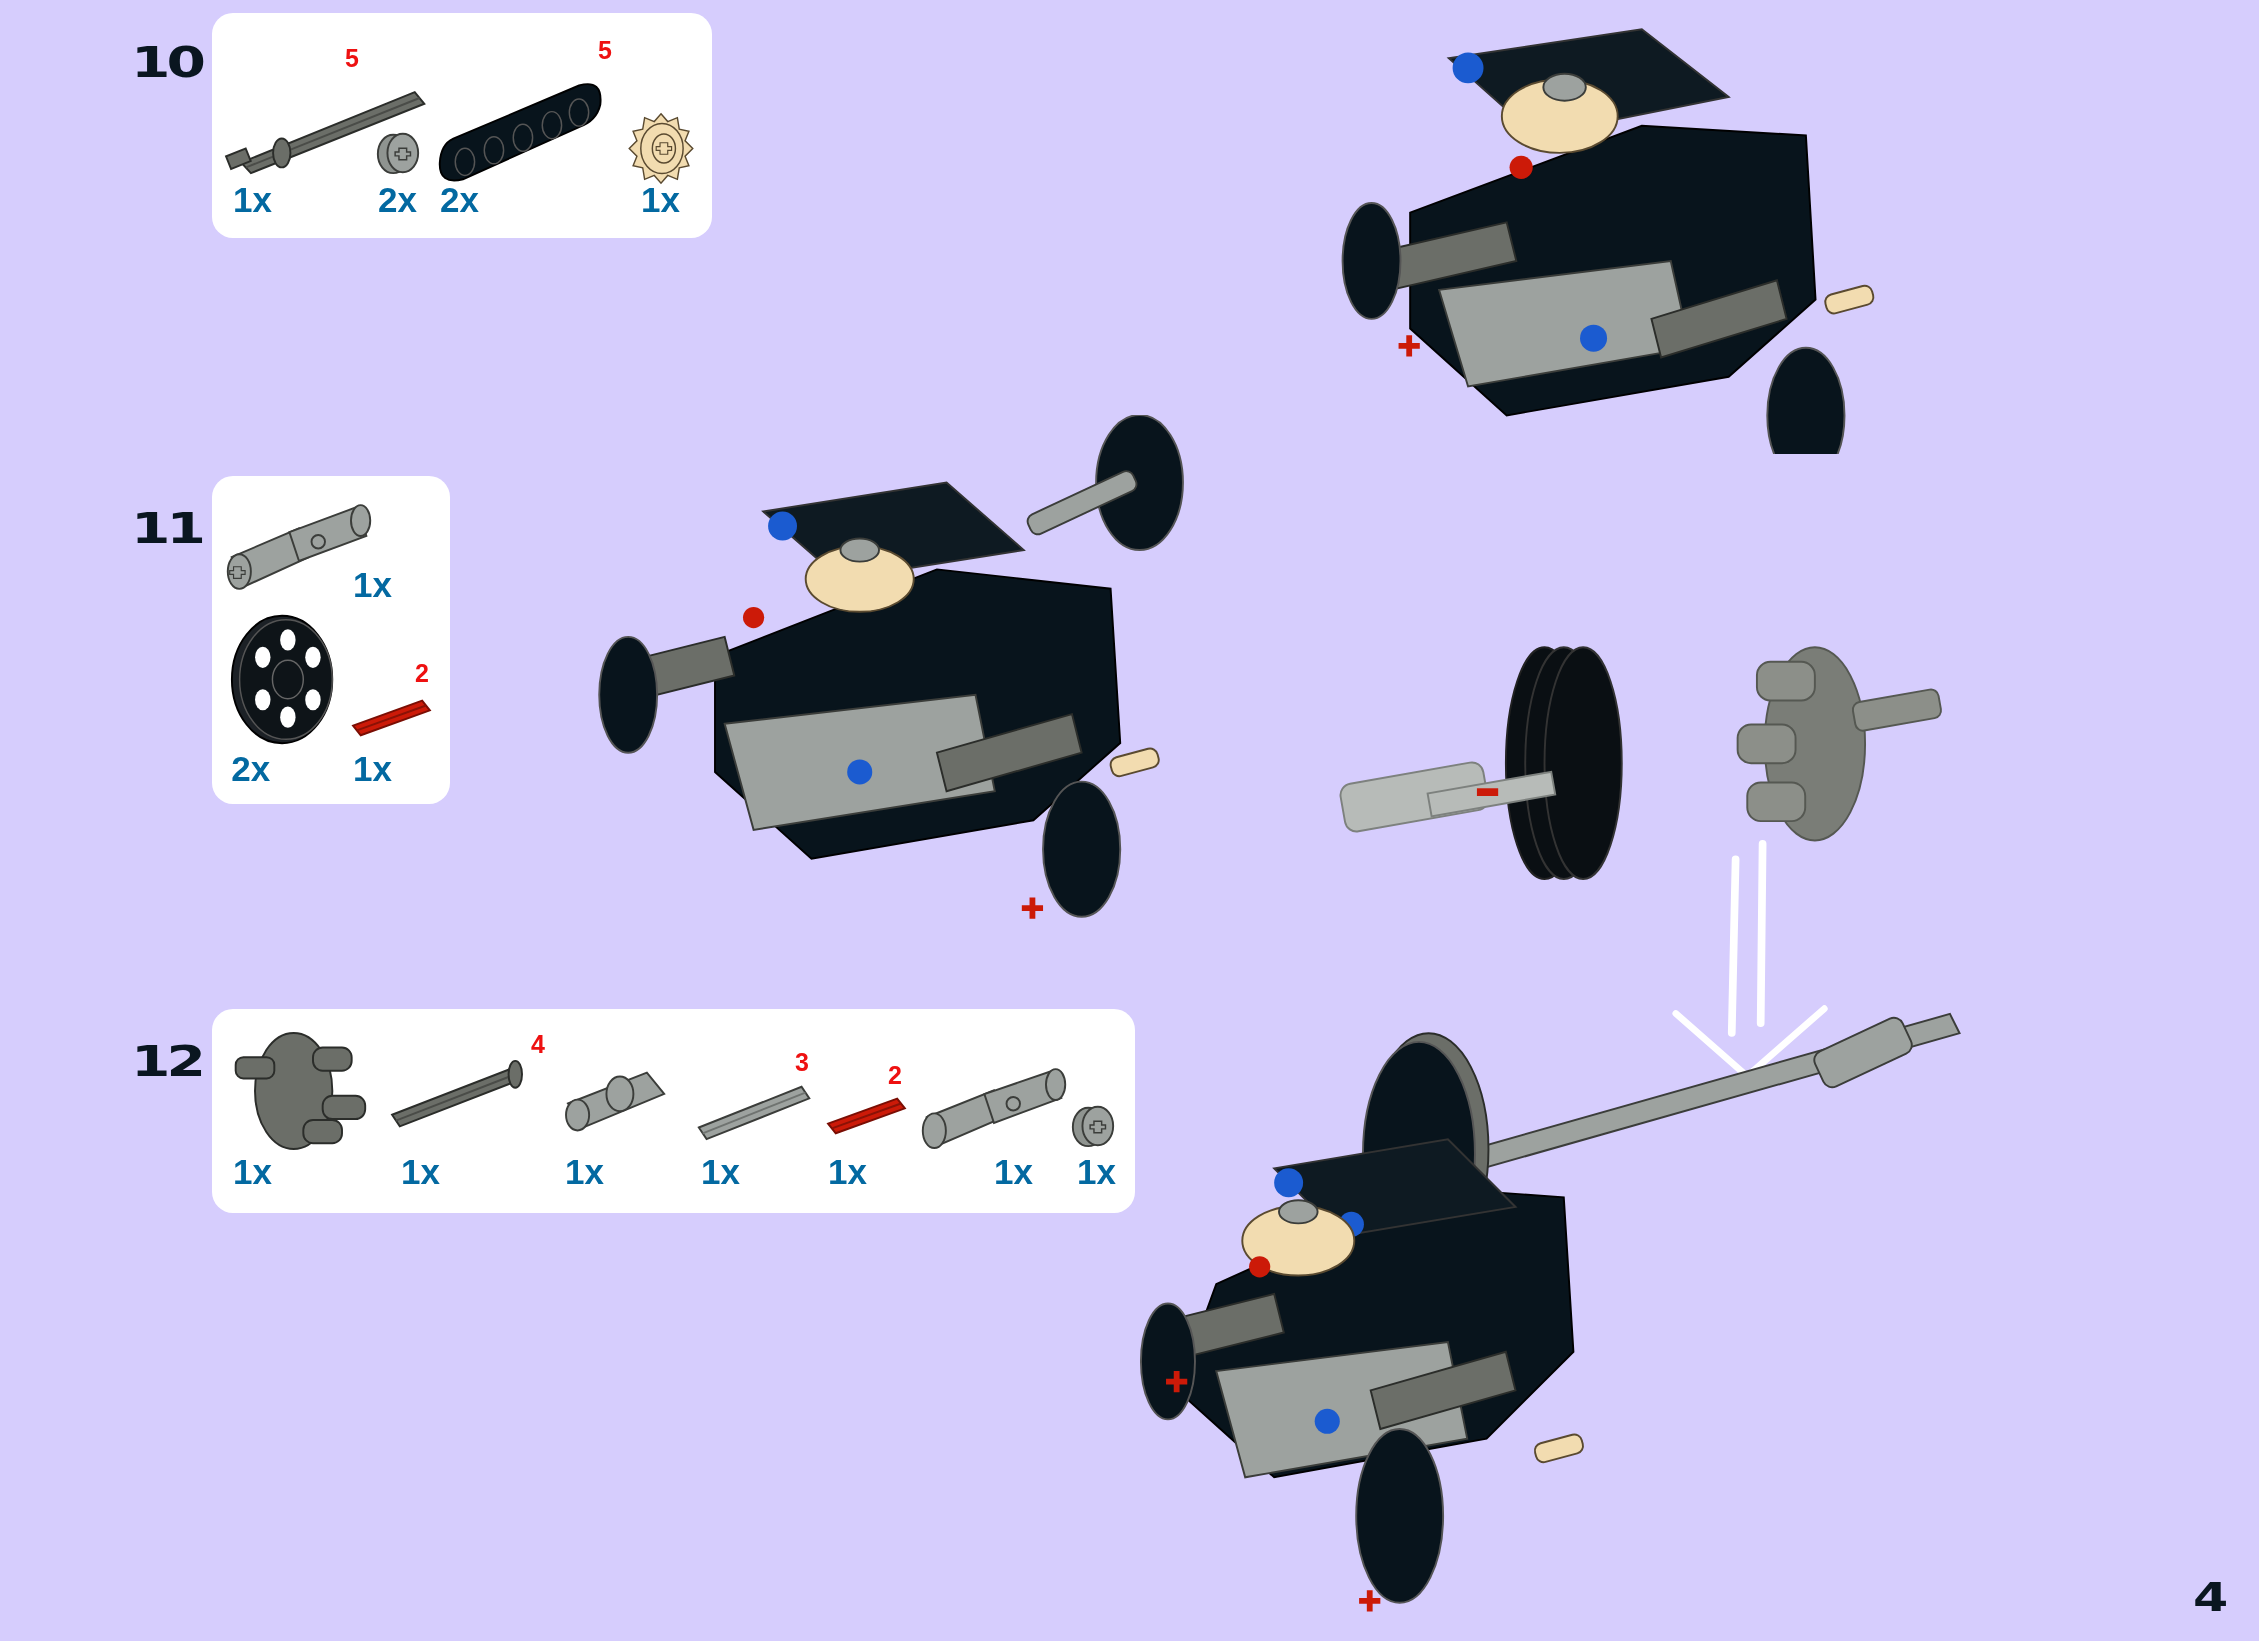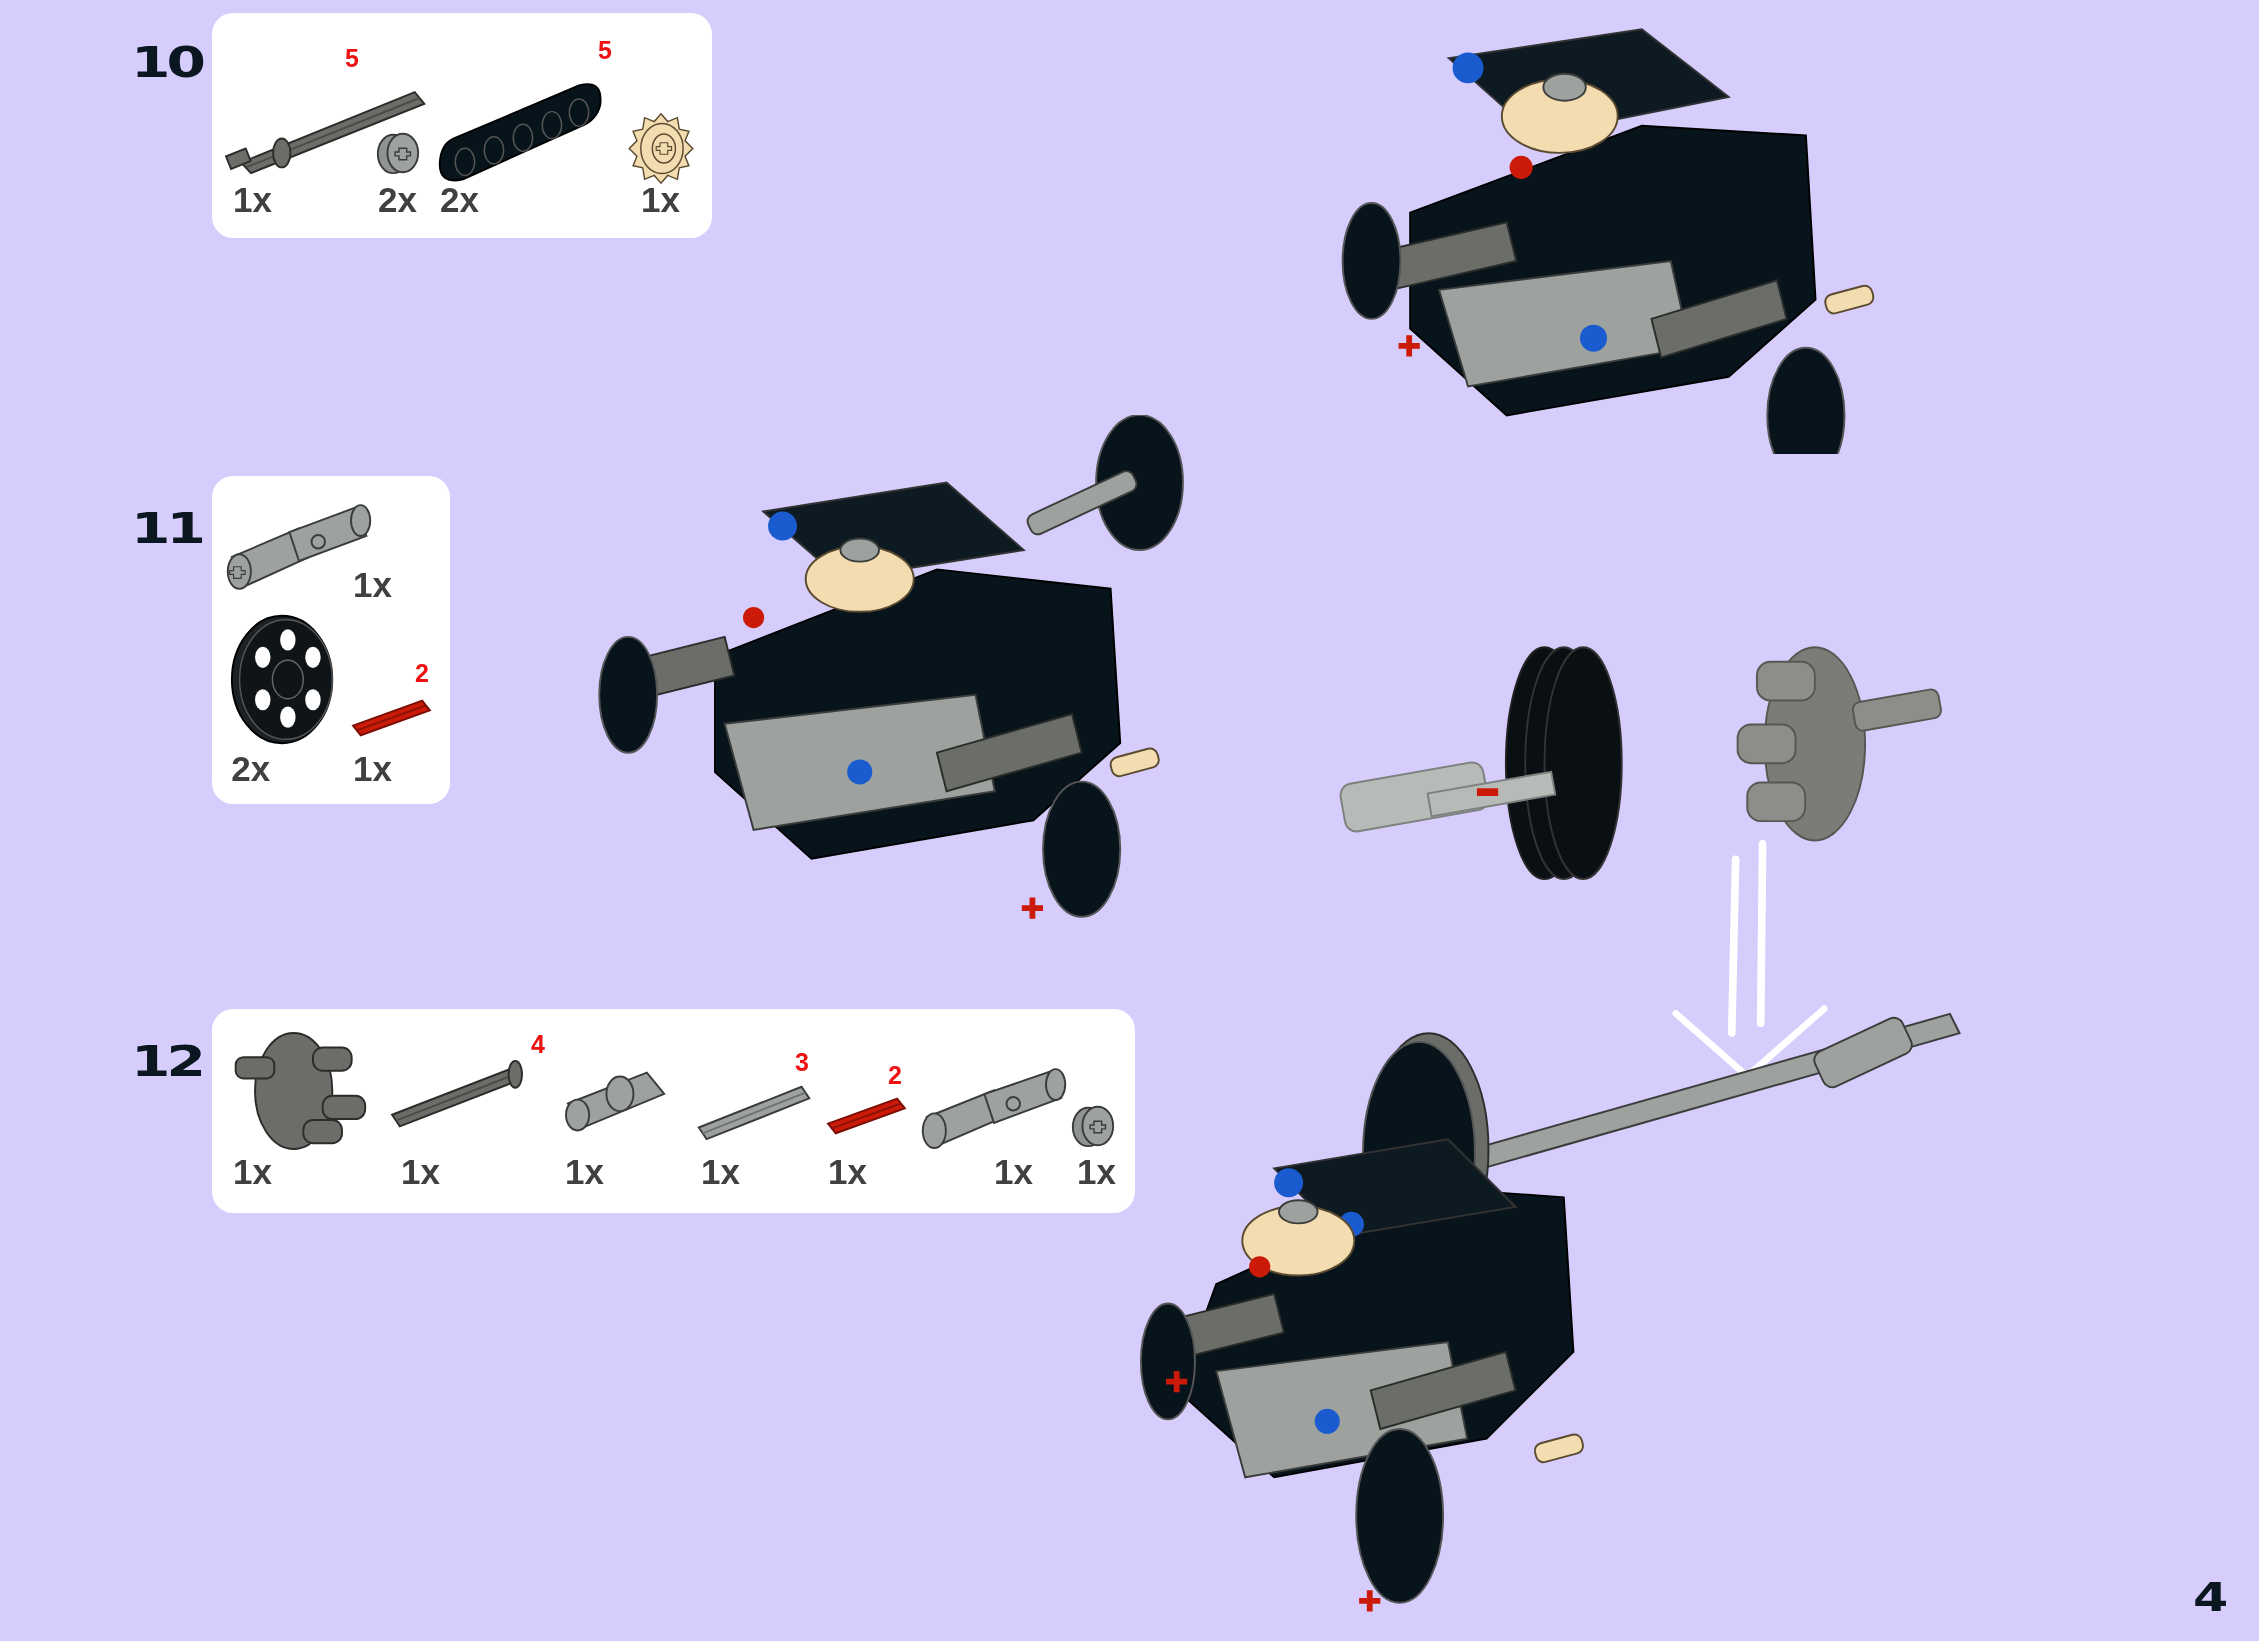--- a/index.html
+++ b/index.html
@@ -12,21 +12,21 @@
     position:absolute; font-family:"DejaVu Sans", sans-serif; font-weight:900;
     font-size:42px; color:#0a1620; letter-spacing:-2.9px; transform:scaleX(1.35);
     transform-origin:left top; line-height:1;
   }
   .callout {
     position:absolute; background:#ffffff; border-radius:21px;
   }
   .part { position:absolute; }
   .qty {
     position:absolute; font-family:"Liberation Sans", sans-serif; font-weight:700;
-    font-size:35px; color:#404040; line-height:1;
+    font-size:35px; color:#0369a1; line-height:1;
   }
   .len {
     position:absolute; font-family:"Liberation Sans", sans-serif; font-weight:700;
     font-size:25px; color:#ee1111; line-height:1;
   }
   .assembly { position:absolute; }
   .page-num {
     position:absolute; right:35px; bottom:21px; font-family:"DejaVu Sans", sans-serif;
     font-weight:900; font-size:39px; color:#0a1620; transform:scaleX(1.3);
   }

